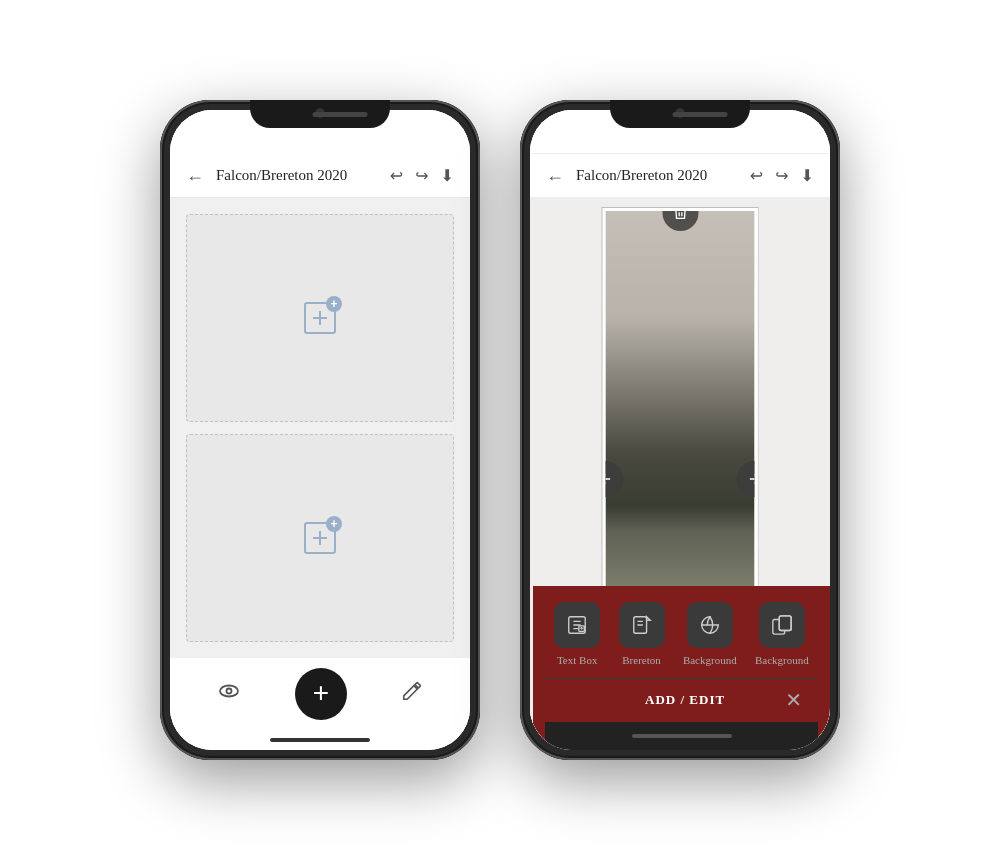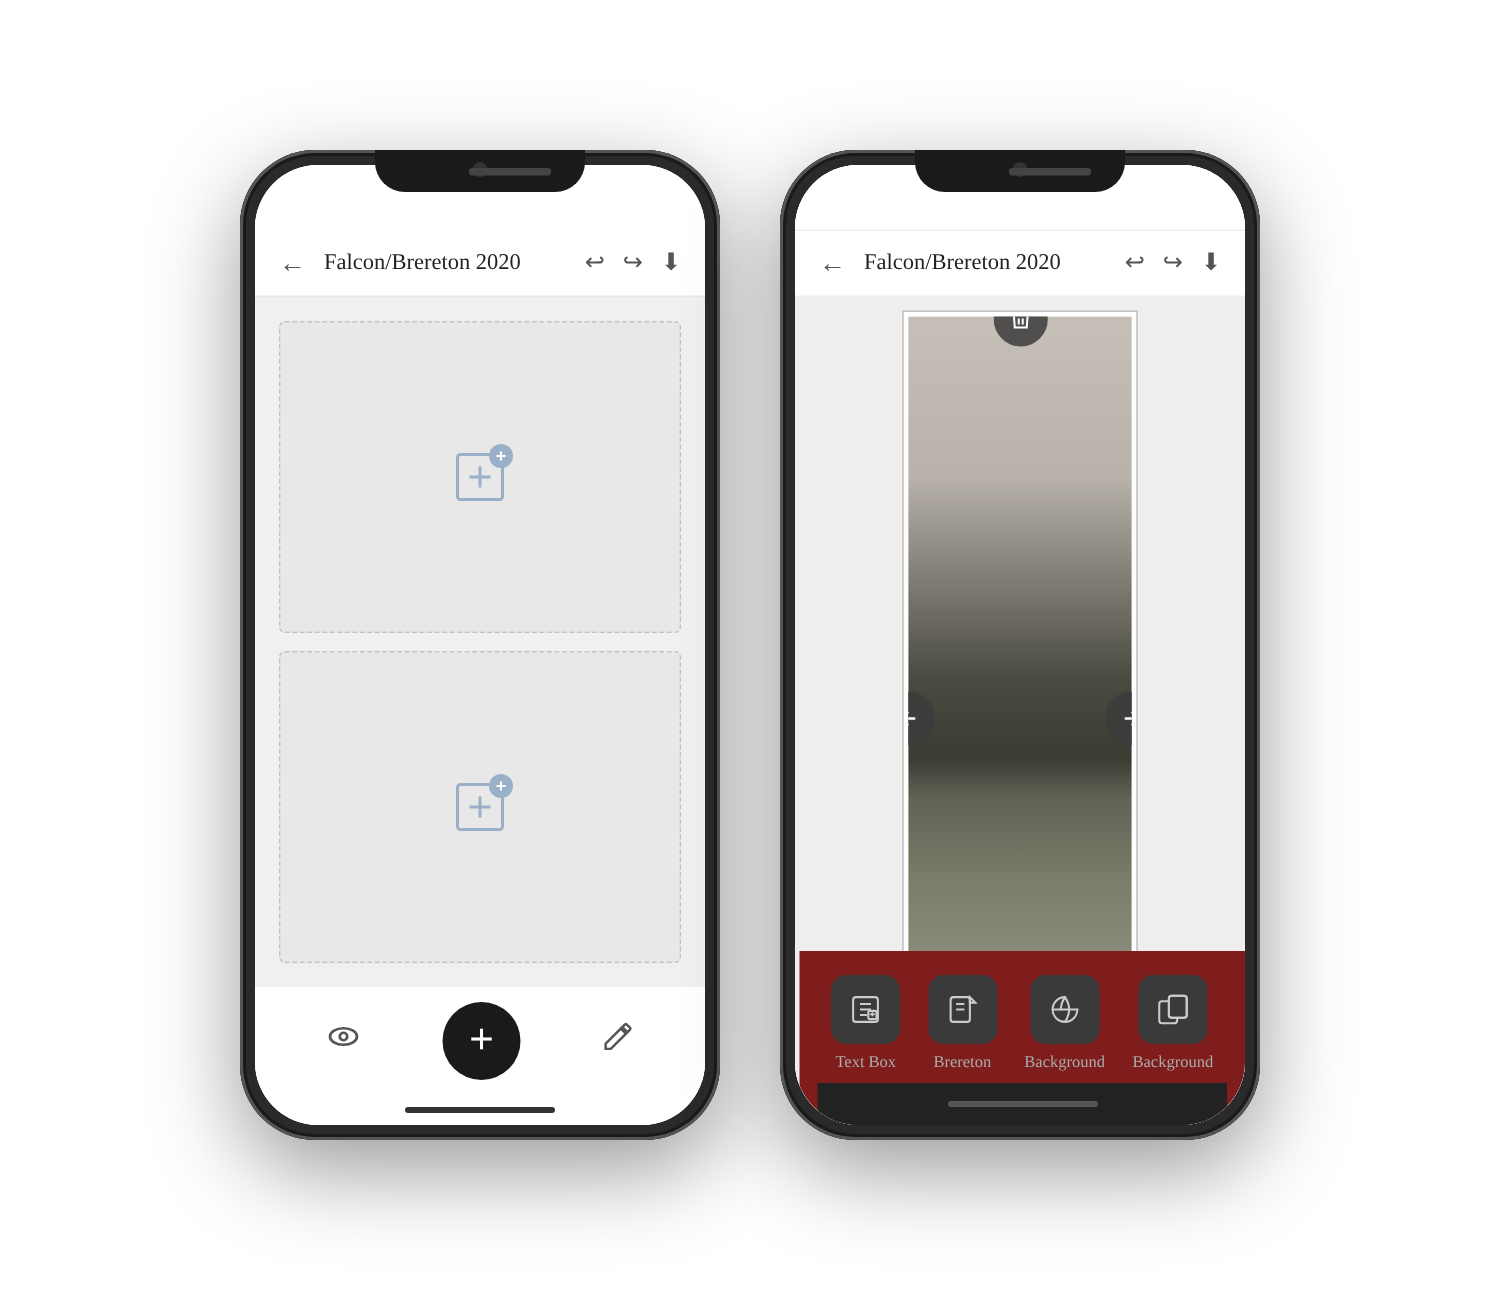--- a/index.html
+++ b/index.html
@@ -544,20 +544,25 @@
               <svg viewBox="0 0 24 24">
                 <rect x="2" y="6" width="13" height="16" rx="2"></rect>
                 <rect x="9" y="2" width="13" height="16" rx="2" fill="#3a3a3a"></rect>
                 <rect x="9" y="2" width="13" height="16" rx="2"></rect>
               </svg>
             </div>
             <span class="tool-label">Background</span>
           </div>
         </div>
 
+        <div class="add-edit-bar">
+          <div style="width:24px"></div>
+          <span class="add-edit-label">ADD / EDIT</span>
+          <span class="close-btn">✕</span>
+        </div>
 
         <div class="bottom-home">
           <div class="home-bar"></div>
         </div>
       </div>
     </div>
   </div>
 </div>
 
 </body></html>

